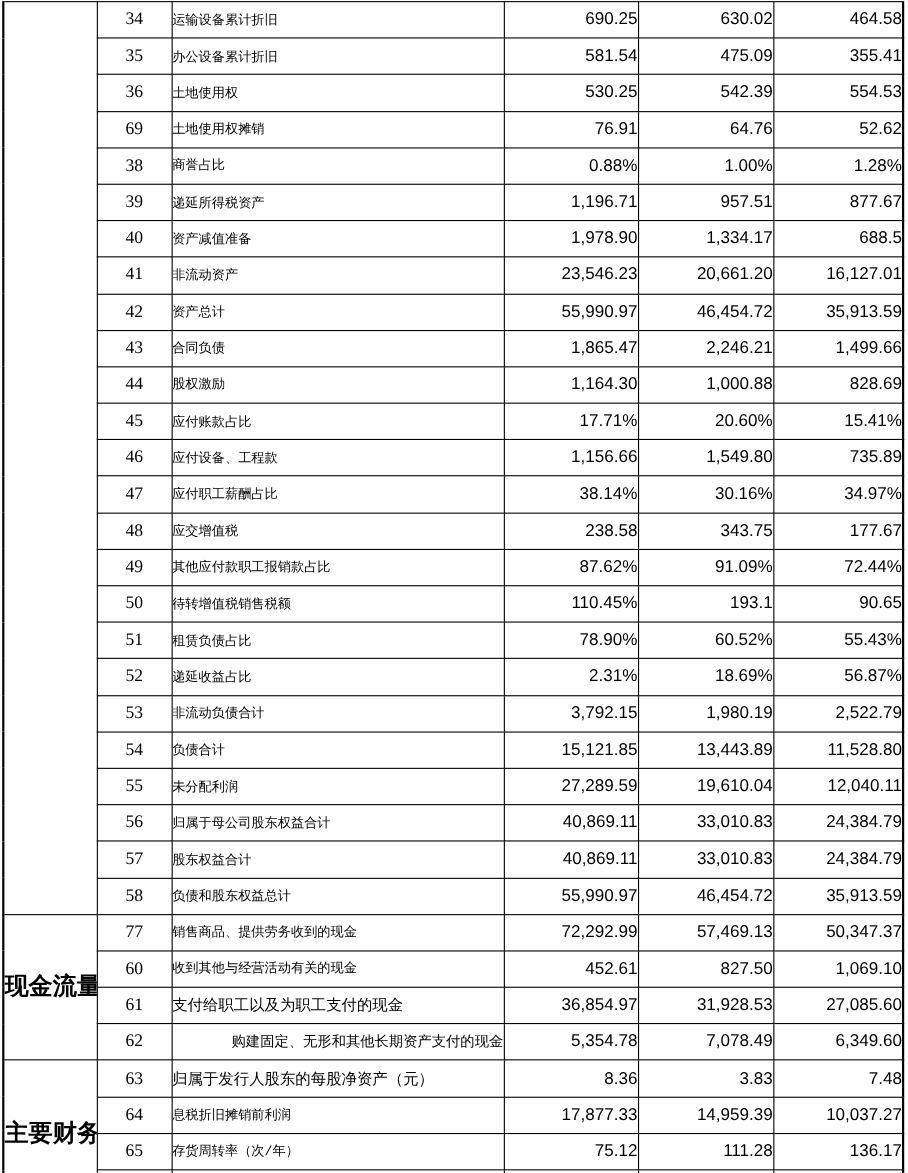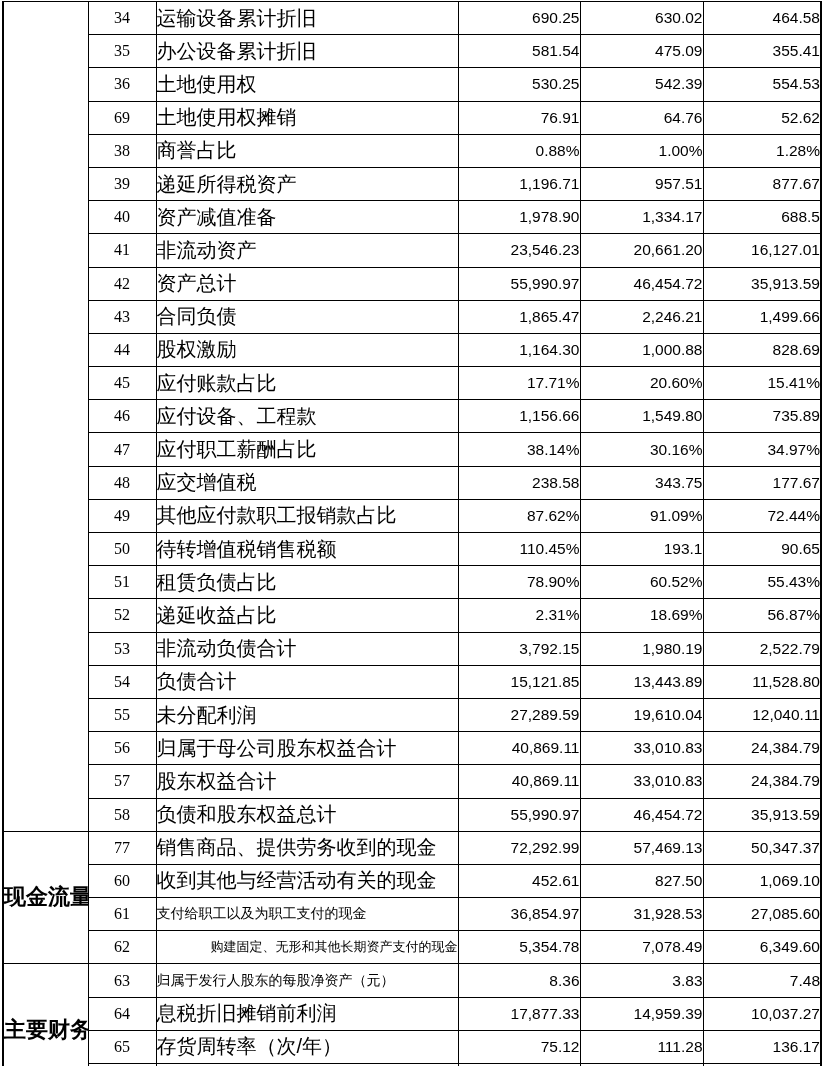--- a/index.html
+++ b/index.html
@@ -52,22 +52,22 @@
   
   td.num {
     text-align: center;
     font-size: 16px;
     font-family: "Liberation Serif", "DejaVu Serif", serif;
   }
   
   td.item {
     text-align: left;
     padding-left: 14px;
-    font-size: 20px;
-    font-family: Liberation Sans, sans-serif;
+    font-size: 12px;
+    font-family: Liberation Mono, monospace;
   }
   
   td.val {
     text-align: right;
     padding-right: 18px;
     font-size: 15.5px;
     font-family: "Liberation Sans", "DejaVu Sans", sans-serif;
   }
   
   tbody tr:nth-child(28) td.item,

